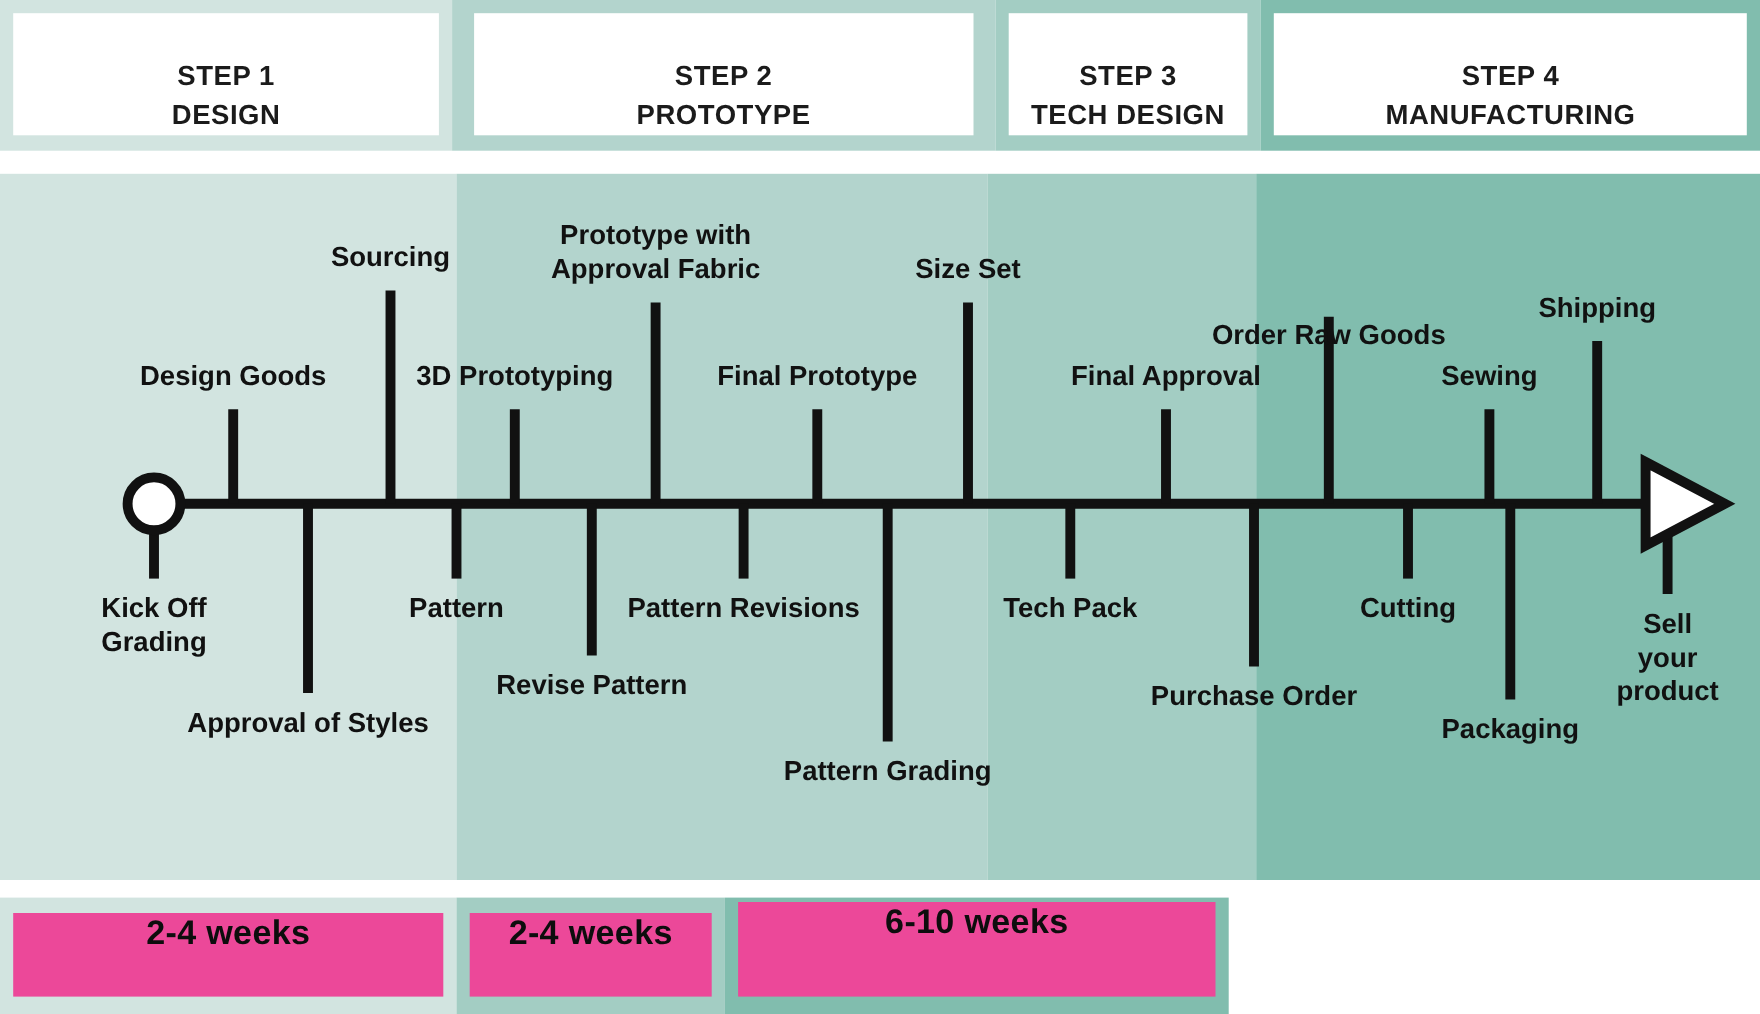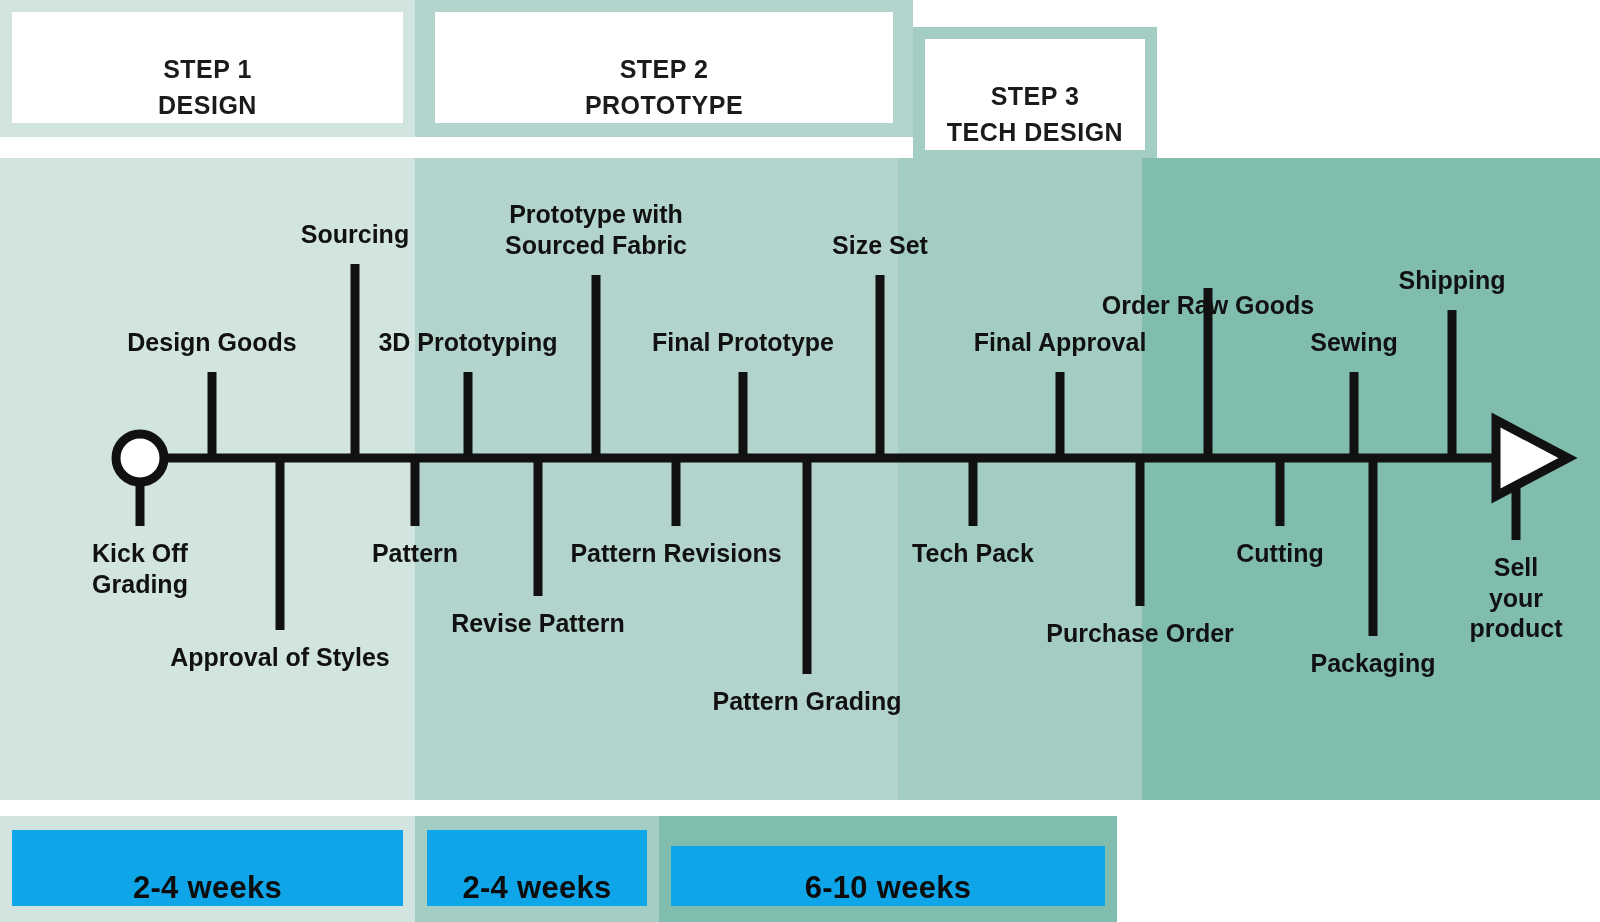--- a/index.html
+++ b/index.html
@@ -38,22 +38,22 @@
     line-height:1.22;white-space:pre-line;
   }
   .lab.c{transform:translateX(-50%);text-align:center;}
   .lab.up{}
   .lab.dn{}
 
   
   .weeks-row{position:absolute;left:0;top:816px;width:1600px;height:106px;display:flex;}
   .weeks-band{height:106px;display:flex;align-items:center;justify-content:center;box-sizing:border-box;}
   .weeks-box{
-    background:#0ea5e9;width:100%;height:100%;
-    display:flex;align-items:flex-end;justify-content:center;box-sizing:border-box;
+    background:#ec4899;width:100%;height:100%;
+    display:flex;align-items:flex-start;justify-content:center;box-sizing:border-box;
   }
   .weeks-text{font-weight:bold;font-size:31px;color:#0d0d0d;letter-spacing:.3px;white-space:nowrap;}
 </style>
 </head>
 <body>
 
 <div id="root">
 
   <div class="header-row" id="header-row">
       <div class="header-band" style="width: 415px; background: rgb(210, 228, 224); padding: 12px 12px 14px;">
@@ -61,24 +61,30 @@
           <div class="header-line">STEP 1</div>
           <div class="header-line">DESIGN</div>
         </div>
       </div>
       <div class="header-band" style="width: 498px; background: rgb(179, 212, 205); padding: 12px 20px 14px;">
         <div class="header-box">
           <div class="header-line">STEP 2</div>
           <div class="header-line">PROTOTYPE</div>
         </div>
       </div>
-      <div class="header-band" style="width: 244px; background: rgb(163, 205, 195); padding: 12px 12px 14px; margin-top: 27px;">
+      <div class="header-band" style="width: 244px; background: rgb(163, 205, 195); padding: 12px 12px 14px;">
         <div class="header-box">
           <div class="header-line">STEP 3</div>
           <div class="header-line">TECH DESIGN</div>
+        </div>
+      </div>
+      <div class="header-band" style="width: 458px; background: rgb(129, 189, 174); padding: 12px 12px 14px;">
+        <div class="header-box">
+          <div class="header-line">STEP 4</div>
+          <div class="header-line">MANUFACTURING</div>
         </div>
       </div>
     </div>
 
   <div class="chart">
     <div class="bands" id="bands">
         <div class="band" style="width: 415px; background: rgb(210, 228, 224);"></div>
         <div class="band" style="width: 483px; background: rgb(179, 212, 205);"></div>
         <div class="band" style="width: 244px; background: rgb(163, 205, 195);"></div>
         <div class="band" style="width: 458px; background: rgb(129, 189, 174);"></div>
@@ -112,21 +118,21 @@
     <div id="labels">
         <div class="lab c dn" style="top: 380px; left: 140px;">Kick Off
 Grading</div>
         <div class="lab c up" style="top: 169px; left: 212px;">Design Goods</div>
         <div class="lab c dn" style="top: 484px; left: 280px;">Approval of Styles</div>
         <div class="lab c up" style="top: 61px; left: 355px;">Sourcing</div>
         <div class="lab c dn" style="top: 380px; left: 415px;">Pattern</div>
         <div class="lab c up" style="top: 169px; left: 468px;">3D Prototyping</div>
         <div class="lab c dn" style="top: 450px; left: 538px;">Revise Pattern</div>
         <div class="lab c up" style="top: 41px; left: 596px;">Prototype with
-Sourced Fabric</div>
+Approval Fabric</div>
         <div class="lab c dn" style="top: 380px; left: 676px;">Pattern Revisions</div>
         <div class="lab c up" style="top: 169px; left: 743px;">Final Prototype</div>
         <div class="lab c dn" style="top: 528px; left: 807px;">Pattern Grading</div>
         <div class="lab c up" style="top: 72px; left: 880px;">Size Set</div>
         <div class="lab c dn" style="top: 380px; left: 973px;">Tech Pack</div>
         <div class="lab c up" style="top: 169px; left: 1060px;">Final Approval</div>
         <div class="lab c dn" style="top: 460px; left: 1140px;">Purchase Order</div>
         <div class="lab c up" style="top: 85px; left: 1208px; margin-top: 47px;">Order Raw Goods</div>
         <div class="lab c dn" style="top: 380px; left: 1280px;">Cutting</div>
         <div class="lab c up" style="top: 169px; left: 1354px;">Sewing</div>
@@ -141,20 +147,20 @@
       <div class="weeks-band" style="width: 415px; background: rgb(210, 228, 224); padding: 14px 12px 16px;">
         <div class="weeks-box">
           <div class="weeks-text">2-4 weeks</div>
         </div>
       </div>
       <div class="weeks-band" style="width: 244px; background: rgb(163, 205, 195); padding: 14px 12px 16px;">
         <div class="weeks-box">
           <div class="weeks-text">2-4 weeks</div>
         </div>
       </div>
-      <div class="weeks-band" style="width: 458px; background: rgb(129, 189, 174); padding: 30px 12px 16px;">
+      <div class="weeks-band" style="width: 458px; background: rgb(129, 189, 174); padding: 4px 12px 16px;">
         <div class="weeks-box">
           <div class="weeks-text">6-10 weeks</div>
         </div>
       </div>
     </div>
 
 </div>
 
 </body></html>

